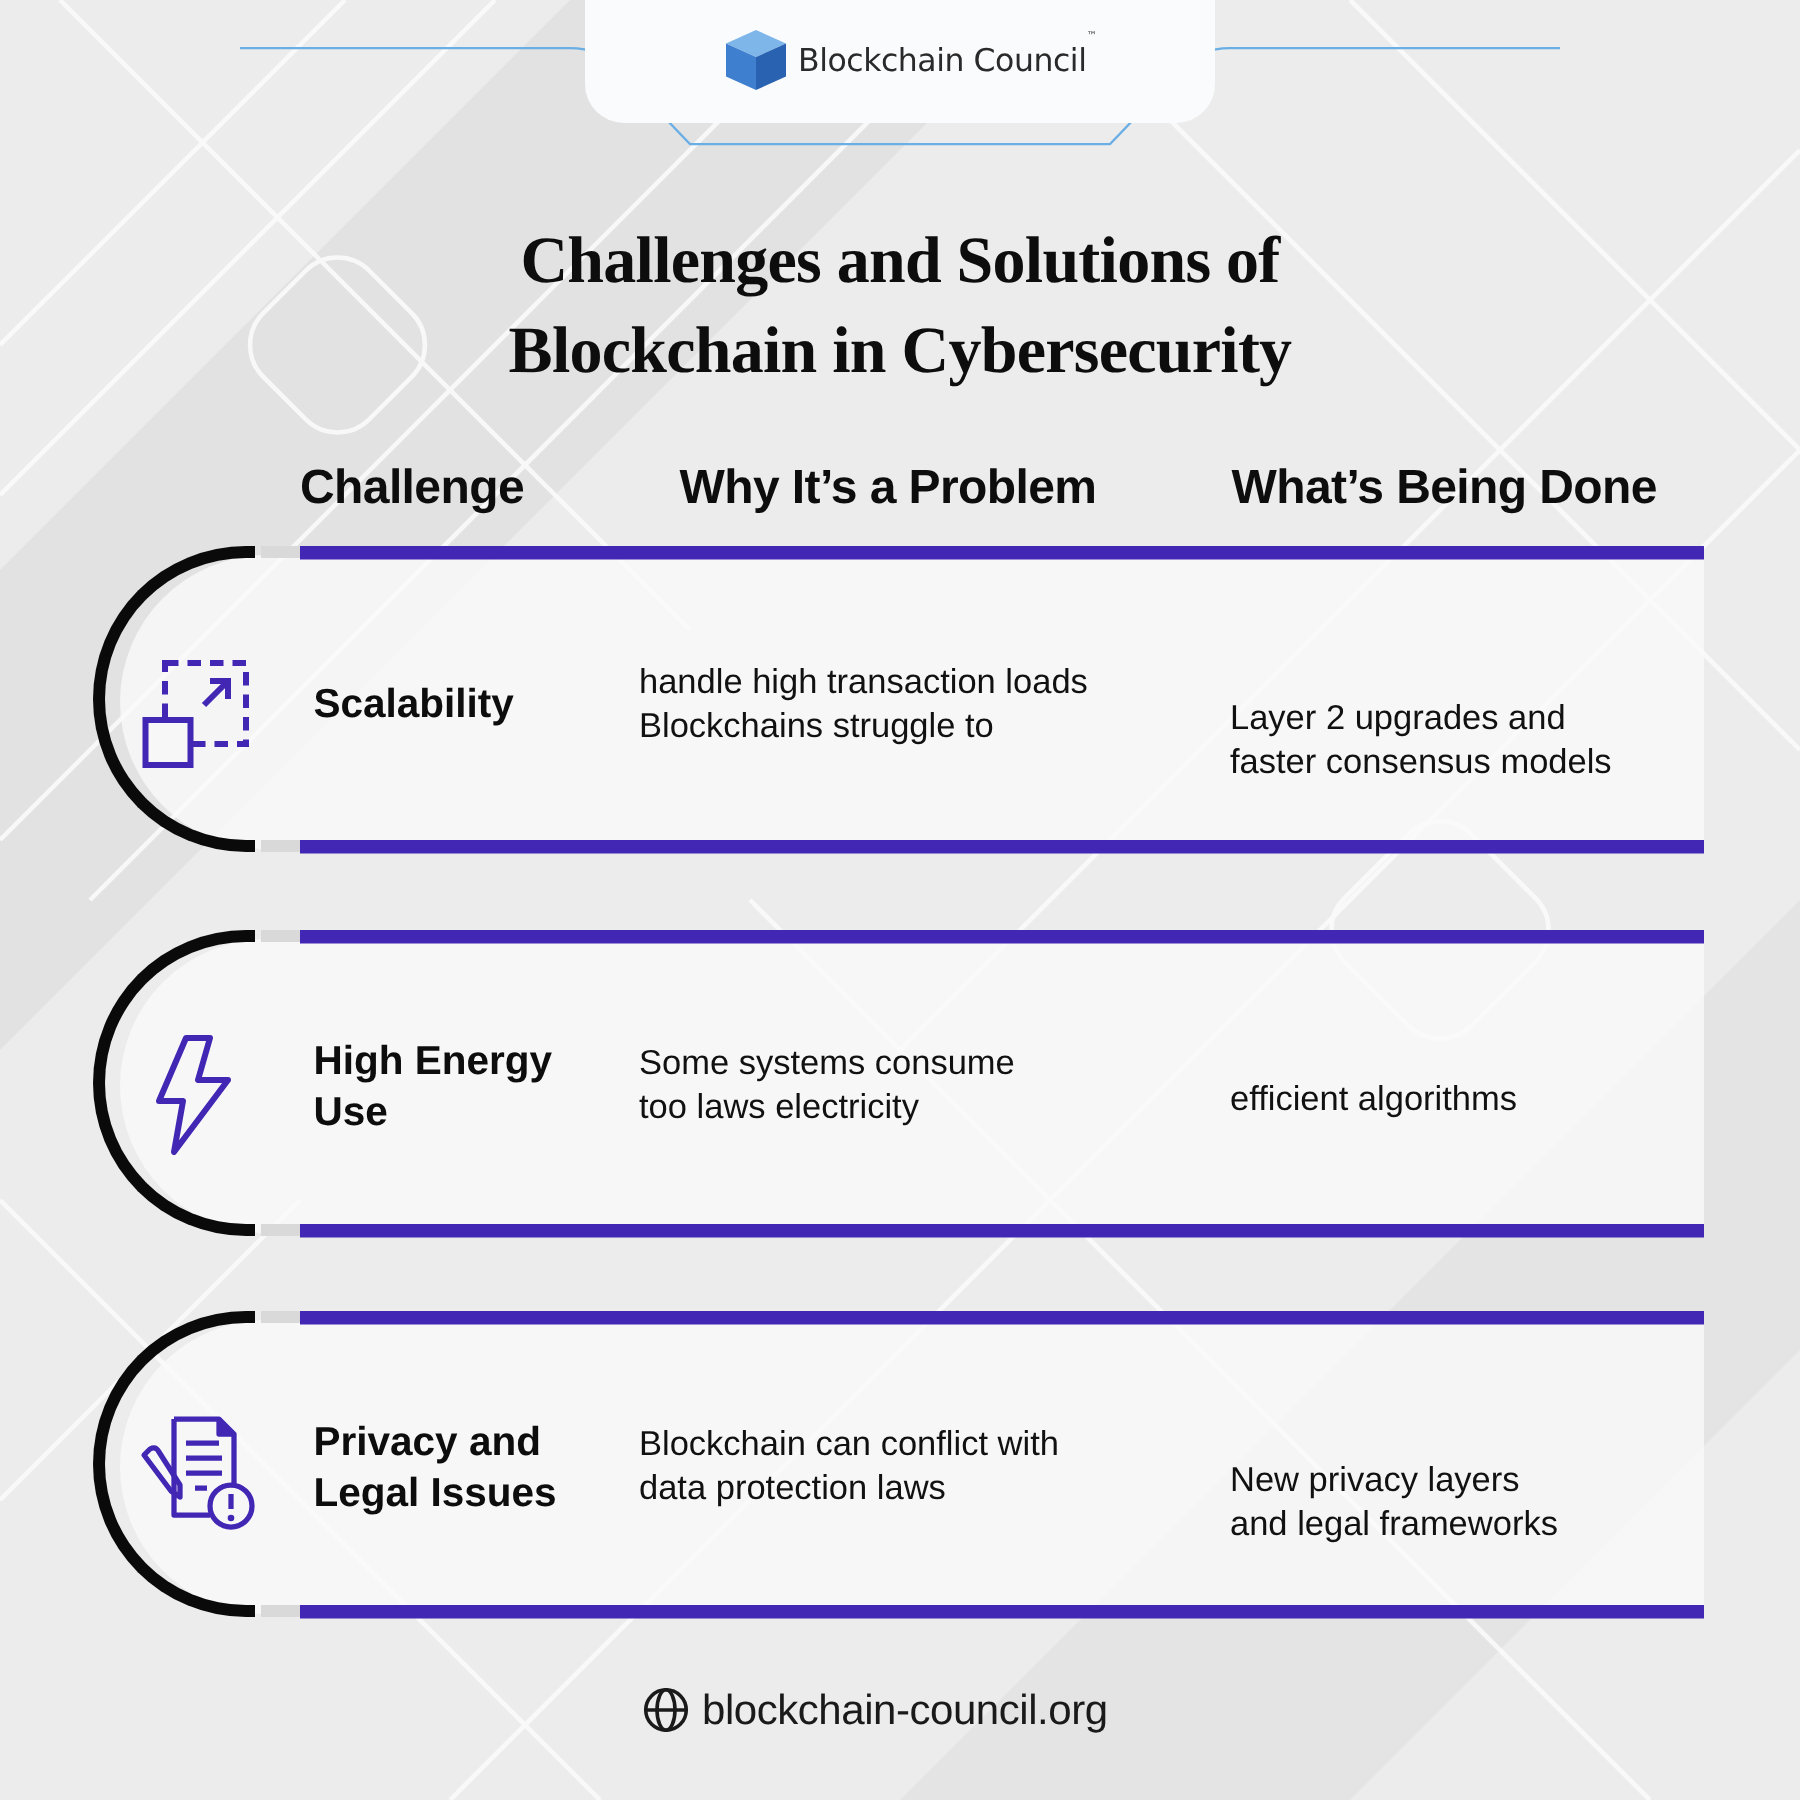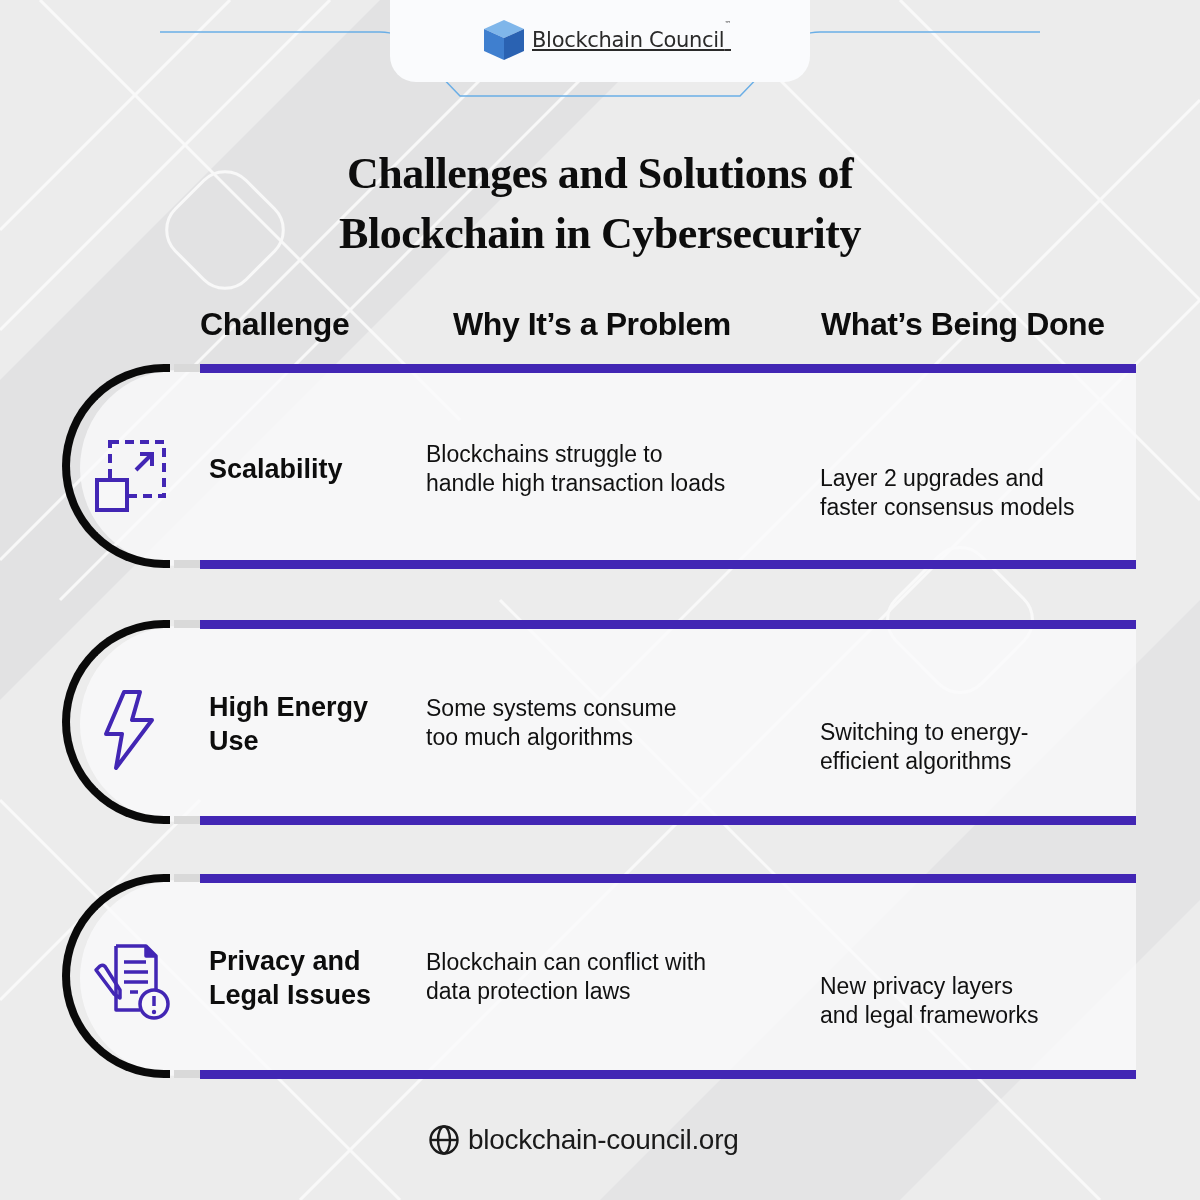--- a/index.html
+++ b/index.html
@@ -10,21 +10,21 @@
     color:#0d0d0d;
   }
   .bg { position:absolute; inset:0; z-index:0; }
   .topbar {
     position:absolute; left:390px; top:0; width:420px; height:82px;
     background:#fafbfd;
     border-radius:0 0 26px 26px;
     z-index:2;
   }
   .logo { position:absolute; left:92px; top:18px; display:flex; align-items:center; gap:6px; }
-  .logo-text { font-size:21px; color:#2a2a2a; font-family:"DejaVu Sans", sans-serif; letter-spacing:-0.3px;text-decoration:underline; }
+  .logo-text { font-size:21px; color:#2a2a2a; font-family:"DejaVu Sans", sans-serif; letter-spacing:-0.3px; }
   .tm { font-size:7px; vertical-align:top; position:relative; top:-8px; color:#444; }
   .title {
     position:absolute; left:0; width:1200px; top:144px; text-align:center;
     font-size:44px; font-weight:bold; line-height:60px; z-index:2;
     font-family:Liberation Serif, serif; letter-spacing:-0.5px;
   }
   .colhead { position:absolute; top:306px; font-size:32px; font-weight:bold; z-index:2; letter-spacing:-0.4px; }
   .row { position:absolute; left:0; width:1200px; height:212px; z-index:2; }
   .row .panel {
     position:absolute; left:80px; top:6px; width:1056px; height:196px;
@@ -106,22 +106,22 @@
     <g stroke="#4226b4" stroke-width="4" fill="none">
       <rect x="20" y="12" width="54" height="54" stroke-dasharray="9 6"></rect>
       <rect x="7" y="50" width="30" height="30" fill="#f7f7f8"></rect>
       <path d="M46 40 L62 24 M50 24 H62 V36"></path>
     </g>
   </svg>
   <div class="challenge" style="top:88px">
       <div>Scalability</div>
     </div>
   <div class="why" style="top:76px">
+      <div>handle high transaction loads</div>
       <div>Blockchains struggle to</div>
-      <div>handle high transaction loads</div>
     </div>
   <div class="done" style="top:76px">
       <div>Layer 2 upgrades and</div>
       <div>faster consensus models</div>
     </div>
 </div>
 
 <div class="row" style="top:620px">
   <div class="panel"></div>
     <div class="arc"></div>
@@ -131,24 +131,23 @@
     <div class="line-bot"></div>
   <svg class="icon" viewBox="0 0 84 84">
     <path d="M34 6 H50 L42 34 H62 L26 82 L32 48 H16 Z" stroke="#4226b4" stroke-width="4" fill="none" stroke-linejoin="round"></path>
   </svg>
   <div class="challenge" style="top:70px">
       <div>High Energy</div>
       <div>Use</div>
     </div>
   <div class="why" style="top:74px">
       <div>Some systems consume</div>
-      <div>too much algorithms</div>
+      <div>too laws electricity</div>
     </div>
   <div class="done" style="top:74px">
-      <div>Switching to energy-</div>
       <div>efficient algorithms</div>
     </div>
 </div>
 
 <div class="row" style="top:874px">
   <div class="panel"></div>
     <div class="arc"></div>
   <div class="grayseg-top"></div>
     <div class="grayseg-bot"></div>
   <div class="line-top"></div>

